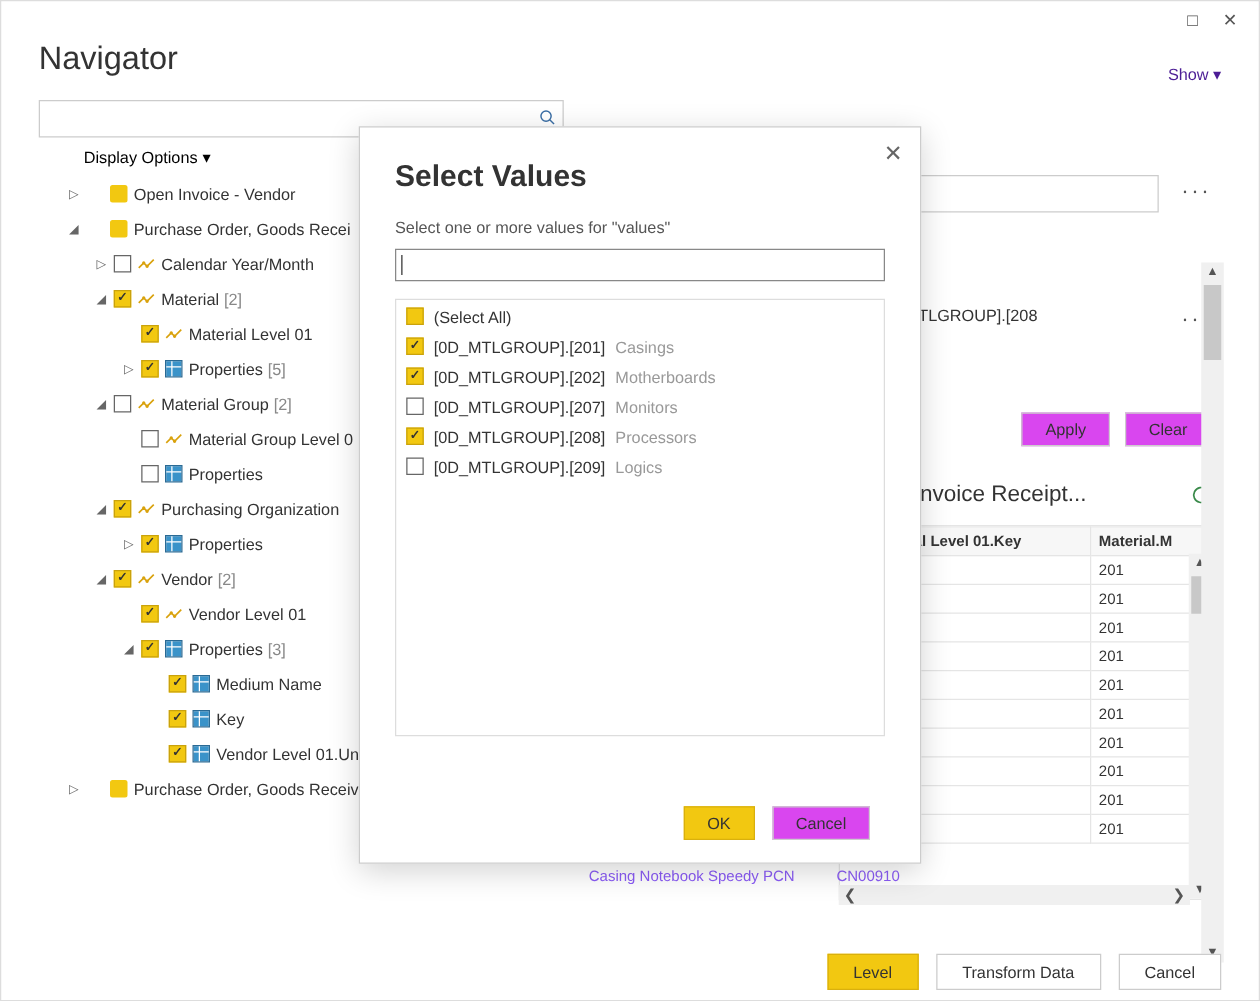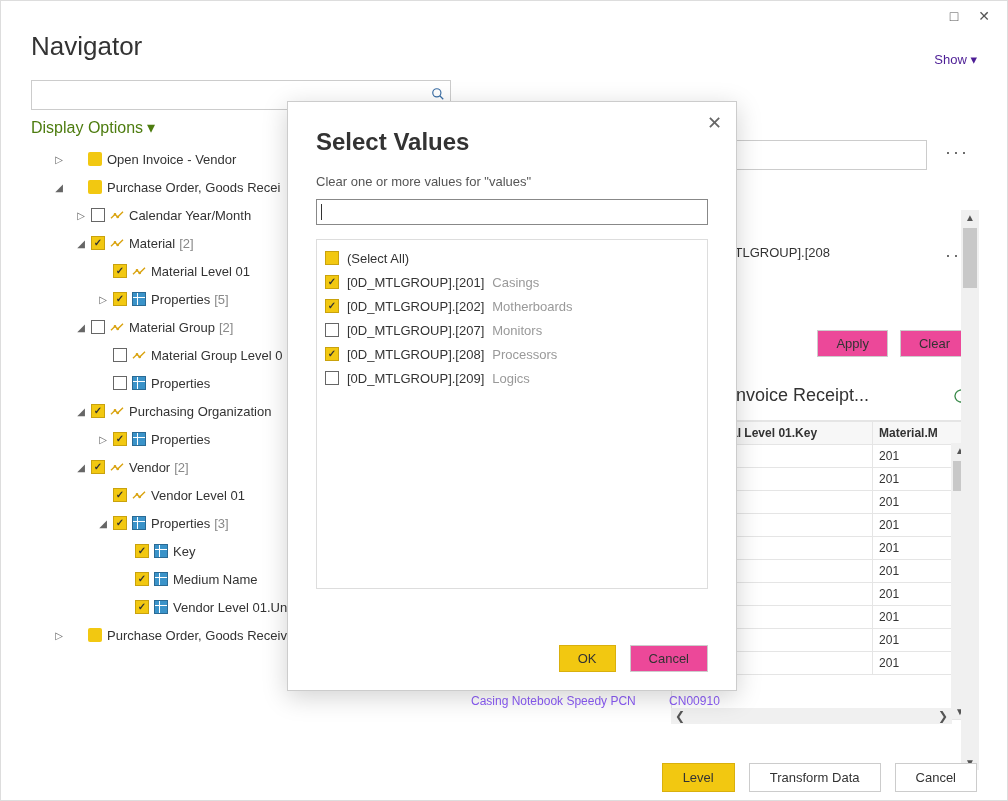--- a/index.html
+++ b/index.html
@@ -7,21 +7,21 @@
   .window { width: 1008px; height: 801px; position: relative; background: #fff; border: 1px solid #ddd; }
   .titlebar { display: flex; justify-content: flex-end; align-items: center; height: 30px; padding: 0 8px; }
   .winbtn { width: 30px; height: 24px; display:flex; align-items:center; justify-content:center; color:#555; font-size:14px; }
   .header { padding: 0 30px 8px 30px; }
   .header h1 { font-weight: 300; font-size: 26px; margin: 0; color: #333; }
   .body { display: flex; padding: 10px 30px 0 30px; gap: 20px; height: 650px; }
   .left { width: 420px; flex: none; }
   .searchwrap { display:flex; border:1px solid #ccc; height:30px; align-items:center; }
   .searchwrap input { flex:1; border:none; outline:none; padding:0 6px; font-size:13px; background:transparent; }
   .searchwrap .sicon { width:24px; text-align:center; color:#555; }
-  .dispopts { color:#4d7c0f; font-size:16px; padding:8px 0; display:flex; align-items:center; gap:4px; }
+  .dispopts { color:#000000; font-size:13px; padding:8px 0; display:flex; align-items:center; gap:4px;margin-left:36px; }
   .tree { font-size: 13px; color:#333; }
   .node { display:flex; align-items:center; height:28px; gap:4px; white-space:nowrap; overflow:hidden; }
   .indent { display:inline-block; }
   .arrow { width:12px; color:#666; font-size:10px; text-align:center; }
   .iconbox { width:16px; height:16px; display:inline-flex; align-items:center; justify-content:center; }
   .chk { width:14px; height:14px; border:1px solid #666; background:#fff; display:inline-flex; align-items:center; justify-content:center; }
   .chk.on { background:#f2c811; border-color:#c9a20d; }
   .chk.on::after { content:"✓"; font-size:10px; color:#333; font-weight:bold; line-height:1; }
   .cube { width:14px; height:14px; background:#f2c811; transform: rotate(0deg); border-radius:2px; position:relative; }
   .chart-ico { display:flex; align-items:flex-end; gap:1px; height:12px; }
@@ -33,21 +33,21 @@
   .table-ico::before { content:""; position:absolute; left:0; right:0; top:4px; height:1px; background:#fff; }
   .table-ico::after  { content:""; position:absolute; top:0; bottom:0; left:4px; width:1px; background:#fff; }
   .cnt { color:#888; }
   .right { flex:1; position:relative; }
   .showmenu { position:absolute; top:-28px; right:0; font-size:13px; color:#4c1d95; }
   .paraminput { border:1px solid #ccc; height:30px; margin-top:60px; margin-left:200px; margin-right:50px; }
   .ellips { position:absolute; right:8px; top:62px; font-size:18px; letter-spacing:2px; color:#555; }
   .paramval { position:absolute; top:165px; left:200px; right:50px; height:28px; border-bottom:1px solid transparent; color:#333; white-space:nowrap; overflow:hidden; }
   .ellips2 { position:absolute; right:8px; top:165px; font-size:18px; letter-spacing:2px; color:#555; }
   .applyclear { position:absolute; top:250px; right:8px; display:flex; gap:12px; }
-  .btn { border:1px solid #ccc; background:#ec4899; padding:5px 18px; font-size:13px; color:#333; }
+  .btn { border:1px solid #ccc; background:#d946ef; padding:5px 18px; font-size:13px; color:#333; }
   .btn.primary { background:#f2c811; border-color:#d9b00d; }
   .previewtitle { position:absolute; top:305px; left:200px; right:40px; font-size:18px; font-weight:400; color:#333; white-space:nowrap; overflow:hidden; }
   .refresh-ico { position:absolute; top:308px; right:8px; width:16px; height:16px; }
   .tablewrap { position:absolute; top:340px; left:200px; right:8px; bottom:0; border:1px solid #e5e5e5; overflow:hidden; }
   table { border-collapse:collapse; width:100%; font-size:12px; }
   th, td { border:1px solid #e5e5e5; padding:4px 6px; text-align:left; white-space:nowrap; }
   th { background:#f7f7f7; font-weight:600; }
   .vscroll { position:absolute; top:130px; right:-2px; width:18px; height:560px; background:#f0f0f0; }
   .vscroll .thumb { position:absolute; left:2px; right:2px; top:18px; height:60px; background:#c8c8c8; }
   .vscroll .arr { position:absolute; left:0; right:0; text-align:center; color:#555; font-size:10px; }
@@ -56,25 +56,25 @@
   .footer .btn { padding:6px 20px; }
   .footer .btn.plain { background:#fff; }
 
   .modal { position:absolute; left:286px; top:100px; width:450px; height:590px; background:#fff; border:1px solid #ccc; box-shadow:0 6px 24px rgba(0,0,0,0.18); z-index:50; padding:20px 28px; }
   .modal .close { position:absolute; top:10px; right:14px; font-size:18px; color:#666; }
   .modal h2 { font-weight:700; font-size:24px; margin:6px 0 18px 0; }
   .modal .sub { color:#555; margin-bottom:10px; }
   .modal .filterbox { border:1px solid #888; height:26px; width:100%; margin-bottom:14px; padding:0 4px; display:flex; align-items:center; }
   .modal .filterbox .cursor { width:1px; height:16px; background:#333; }
   .modal .list { border:1px solid #ddd; height:350px; padding:6px 8px; font-size:13px; }
-  .modal .row { display:flex; align-items:center; gap:8px; height:24px; }
+  .modal .row { display:flex; align-items:flex-start; gap:8px; height:24px; }
   .modal .row .code { color:#333; }
   .modal .row .desc { color:#999; }
   .chk.tri { background:#f2c811; border-color:#c9a20d; }
-  .modal .btns { position:absolute; bottom:18px; right:28px; display:flex; gap:14px;align-items:center; }
+  .modal .btns { position:absolute; bottom:18px; right:40px; display:flex; gap:14px;align-items:center; }
 
   .tbl-vscroll { position:absolute; right:-1px; top:22px; bottom:0; width:18px; background:#f0f0f0; }
   .tbl-vscroll .arr { position:absolute; left:0; right:0; text-align:center; font-size:10px; color:#555; }
   .tbl-vscroll .thumb { position:absolute; left:2px; right:2px; top:18px; height:30px; background:#c8c8c8; }
 </style>
 </head>
 <body>
 
 <div class="window">
   <div class="titlebar">
@@ -265,30 +265,30 @@
             <span>Properties</span> 
             <span class="cnt">[3]</span>
           </div>
           <div class="node">
             <span class="indent" style="width:84px"></span>
             <span class="arrow"></span>
             <span class="chk on"></span>
             <span class="iconbox">
               <span class="table-ico"></span>
             </span> 
+            <span>Medium Name</span>
+          </div>
+          <div class="node">
+            <span class="indent" style="width:84px"></span>
+            <span class="arrow"></span>
+            <span class="chk on"></span>
+            <span class="iconbox">
+              <span class="table-ico"></span>
+            </span> 
             <span>Key</span>
-          </div>
-          <div class="node">
-            <span class="indent" style="width:84px"></span>
-            <span class="arrow"></span>
-            <span class="chk on"></span>
-            <span class="iconbox">
-              <span class="table-ico"></span>
-            </span> 
-            <span>Medium Name</span>
           </div>
           <div class="node">
             <span class="indent" style="width:84px"></span>
             <span class="arrow"></span>
             <span class="chk on"></span>
             <span class="iconbox">
               <span class="table-ico"></span>
             </span> 
             <span>Vendor Level 01.Uniq</span>
           </div>
@@ -408,21 +408,21 @@
 
   <div class="footer">
     <div class="btn primary">Level</div>
     <div class="btn plain">Transform Data</div>
     <div class="btn plain">Cancel</div>
   </div>
 
   <div class="modal">
     <div class="close">✕</div>
     <h2>Select Values</h2>
-    <div class="sub">Clear one or more values for "values"</div>
+    <div class="sub">Select one or more values for "values"</div>
     <div class="filterbox">
         <span class="cursor"></span>
       </div>
     <div class="list" id="modal-list">
     <div class="row">
           <span class="chk tri"></span>
           <span>(Select All)</span>
         </div>
         <div class="row">
           <span class="chk on"></span>

